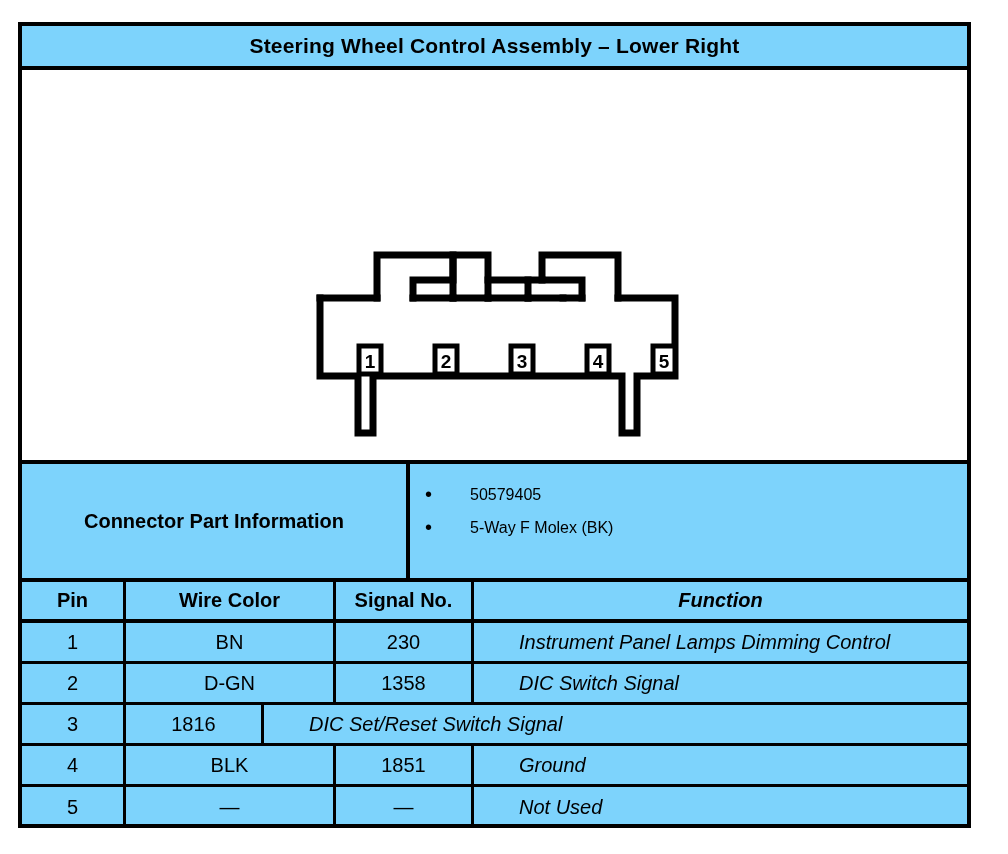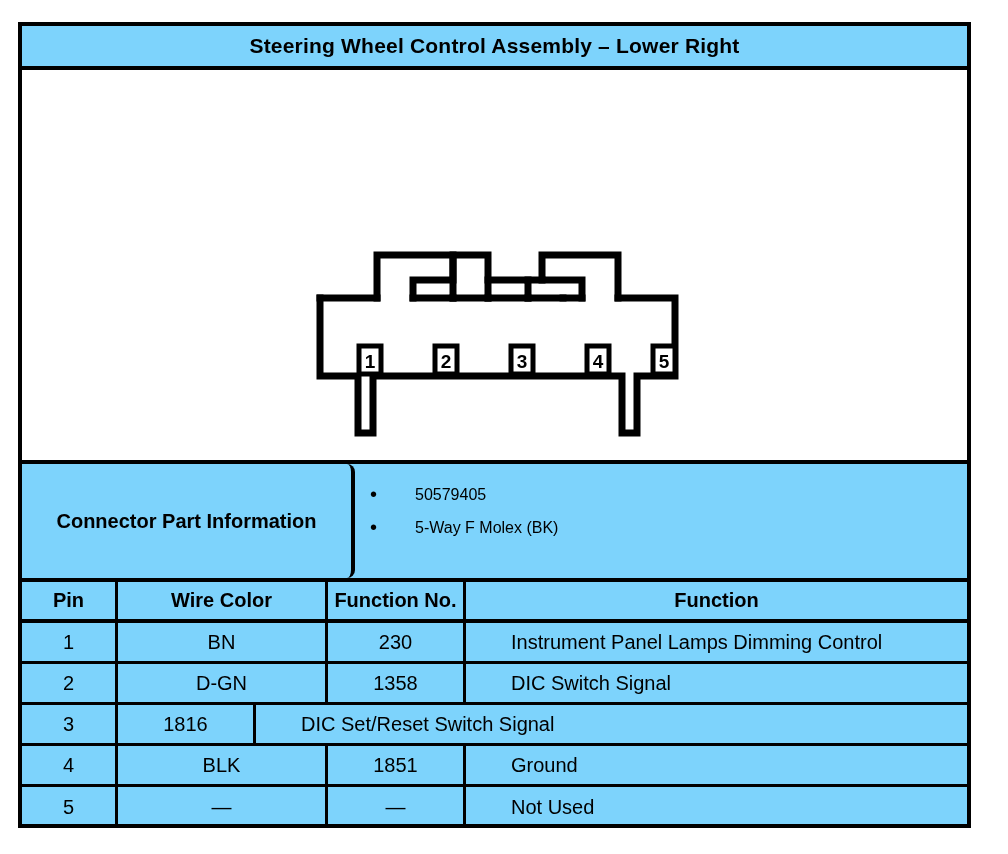--- a/index.html
+++ b/index.html
@@ -64,28 +64,27 @@
 
   
   #part-info-row {
     height: 118px;
     border-bottom: 4px solid #000;
     box-sizing: border-box;
     display: flex;
     flex: 0 0 auto;
   }
   #part-info-label-cell {
-    width: 333px;
+    width: 388px;
     box-sizing: border-box;
     border-right: 4px solid #000;
     display: flex;
     align-items: center;
     justify-content: center;
     padding: 0 8px;
-    border-radius: 8px;
   }
   #part-info-label {
     font-size: 20px;
     font-weight: bold;
     text-align: center;
     line-height: 1.15;
   }
   #part-info-list-cell {
     flex: 1 1 auto;
     box-sizing: border-box;
@@ -135,22 +134,23 @@
     align-items: center;
     justify-content: center;
     font-size: 20px;
     white-space: nowrap;
     overflow: hidden;
   }
   .cell.last-col {
     border-right: none;
     justify-content: flex-start;
     padding-left: 7px;
-  }
-  .cell.pin     { width: 96px; }
+    font-style: italic;
+  }
+  .cell.pin     { width: 104px; }
   .cell.color   { width: 210px; }
   .cell.circuit { width: 138px; }
   .cell.func    { flex: 1 1 auto; padding-left: 45px; }
 
   .trow.header .cell { font-weight: bold; }
   .trow.header .cell.last-col { justify-content: center; padding-left: 0; }
 </style>
 </head>
 <body>
 
@@ -247,21 +247,21 @@
         <span class="bullet-text">5-Way F Molex (BK)</span>
       </div>
     </div>
   </div>
 
   <div id="pin-table">
 
     <div class="trow header">
       <div class="cell pin">Pin</div>
       <div class="cell color">Wire Color</div>
-      <div class="cell circuit">Function No.</div>
+      <div class="cell circuit">Signal No.</div>
       <div class="cell func last-col">Function</div>
     </div>
 
     <div class="trow">
       <div class="cell pin">1</div>
       <div class="cell color">BN</div>
       <div class="cell circuit">230</div>
       <div class="cell func last-col">Instrument Panel Lamps Dimming Control</div>
     </div>
 

